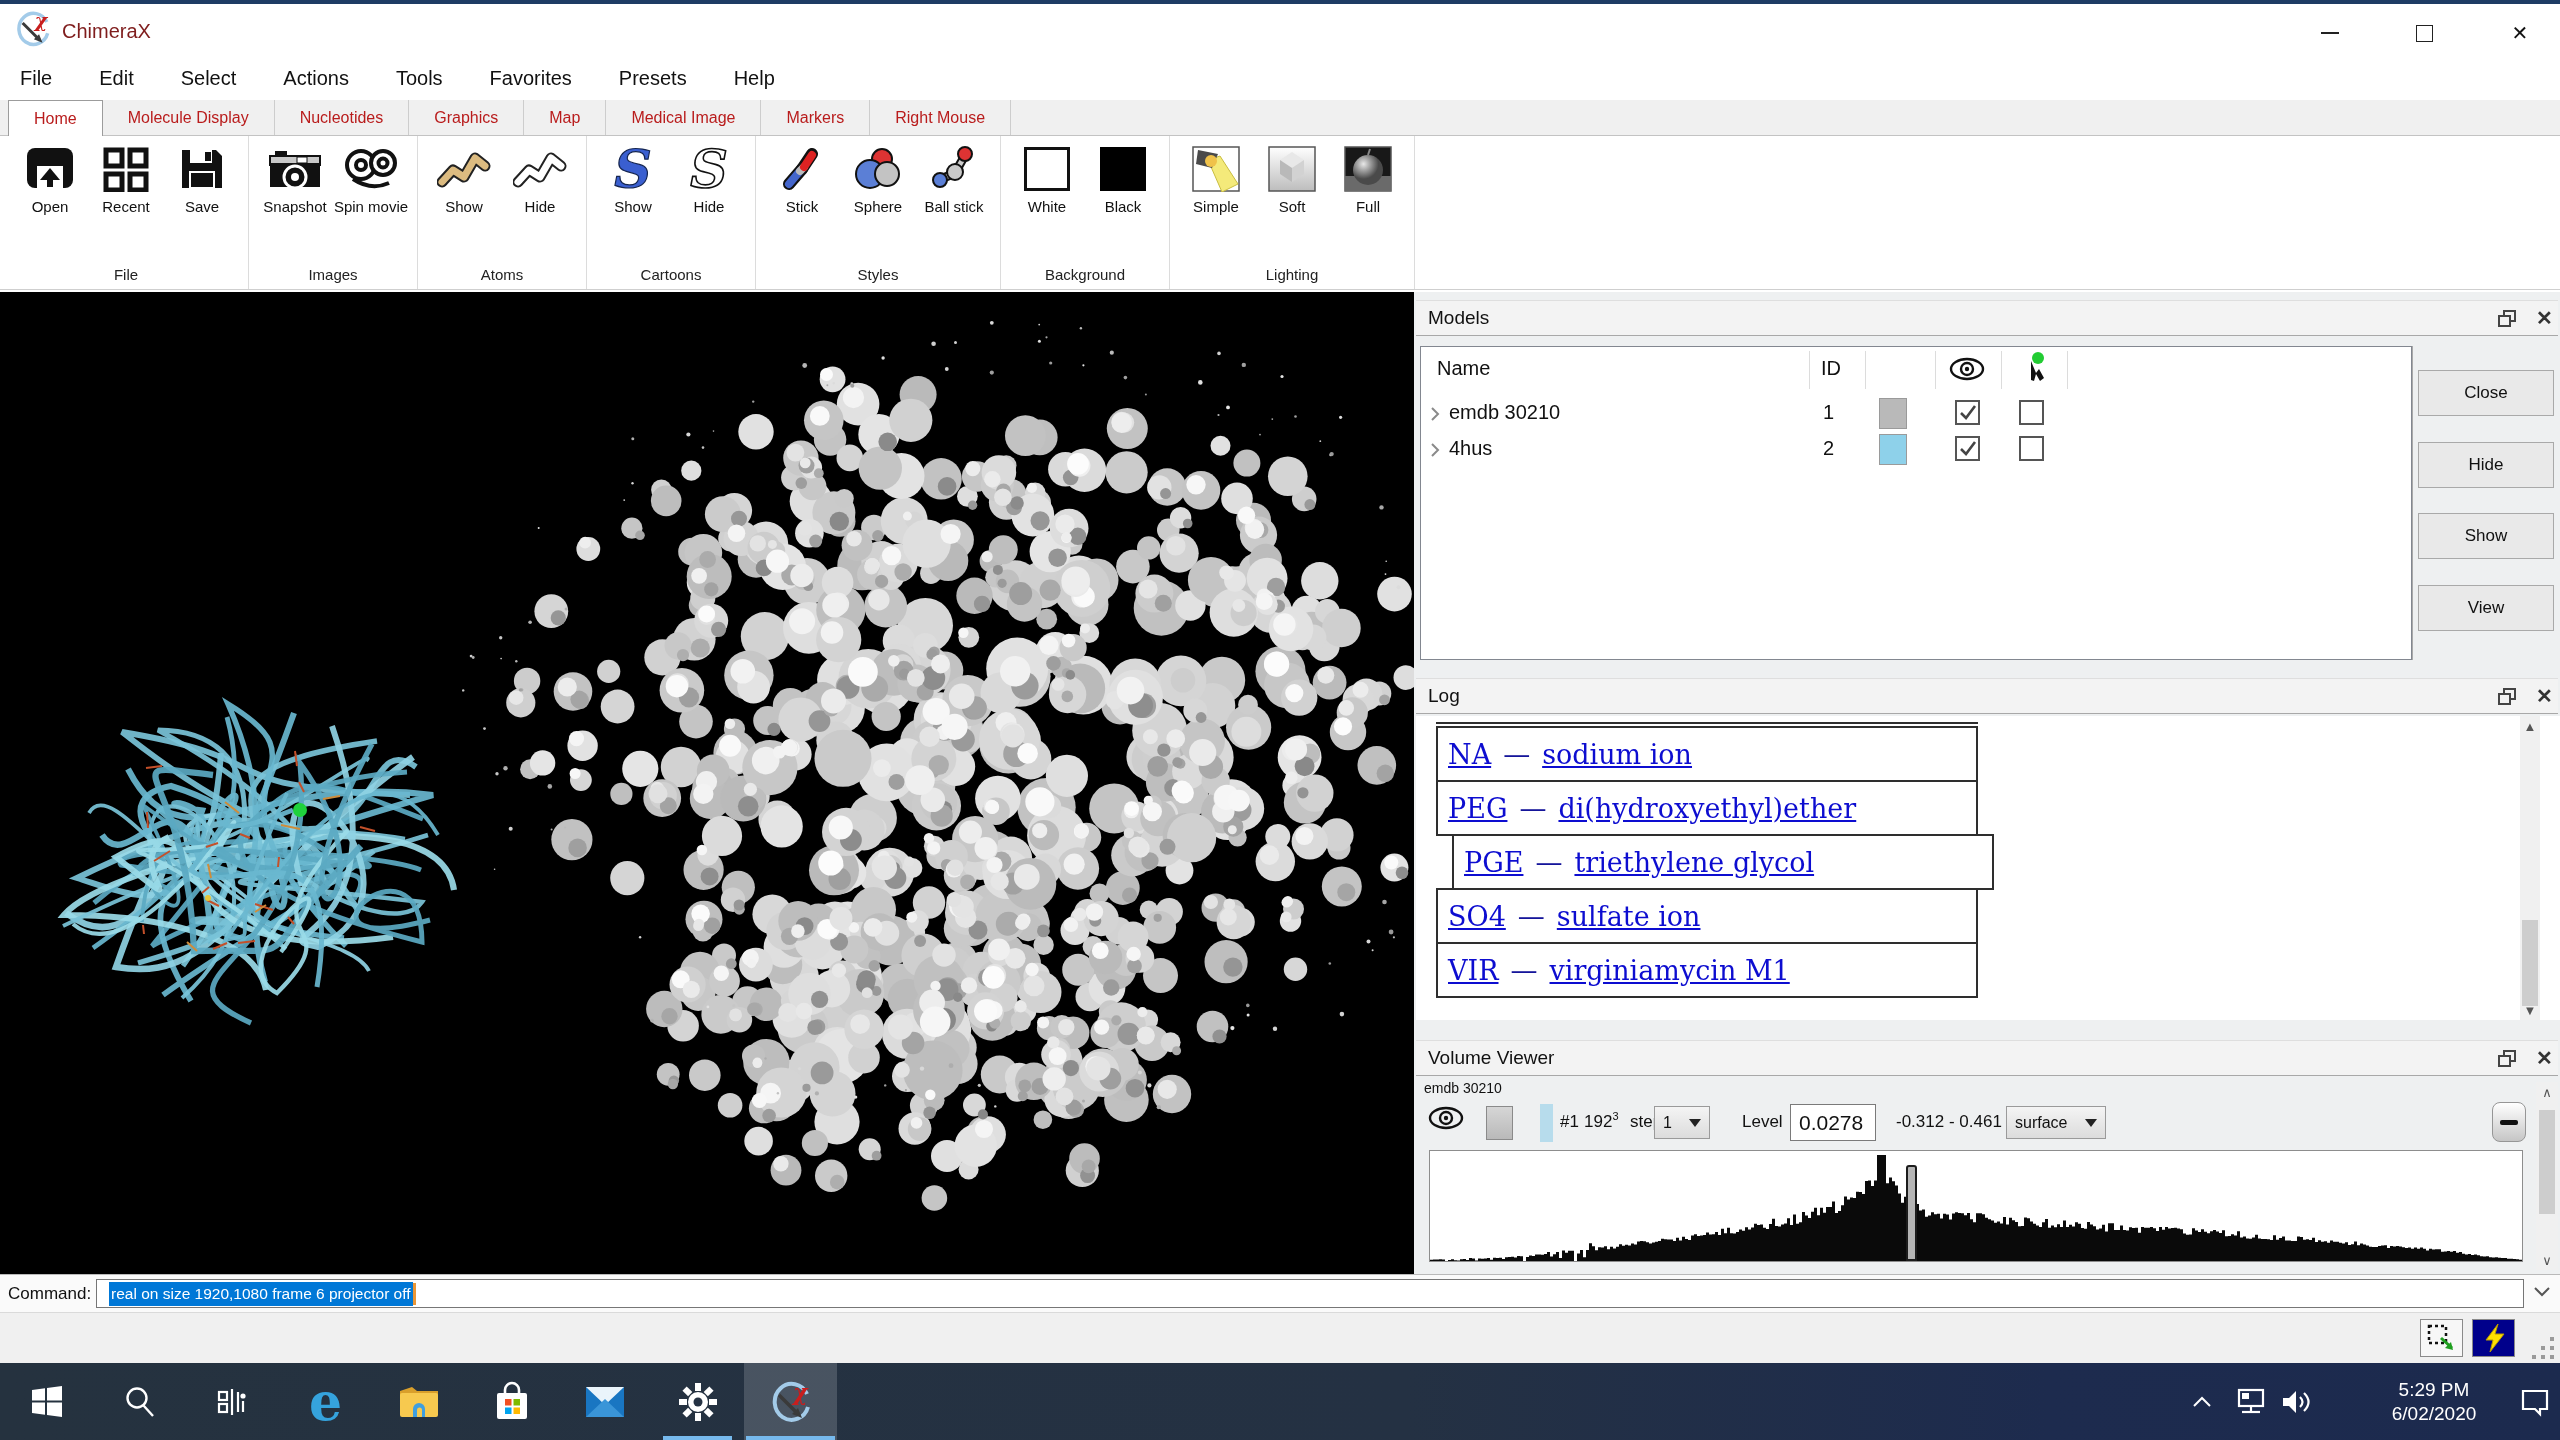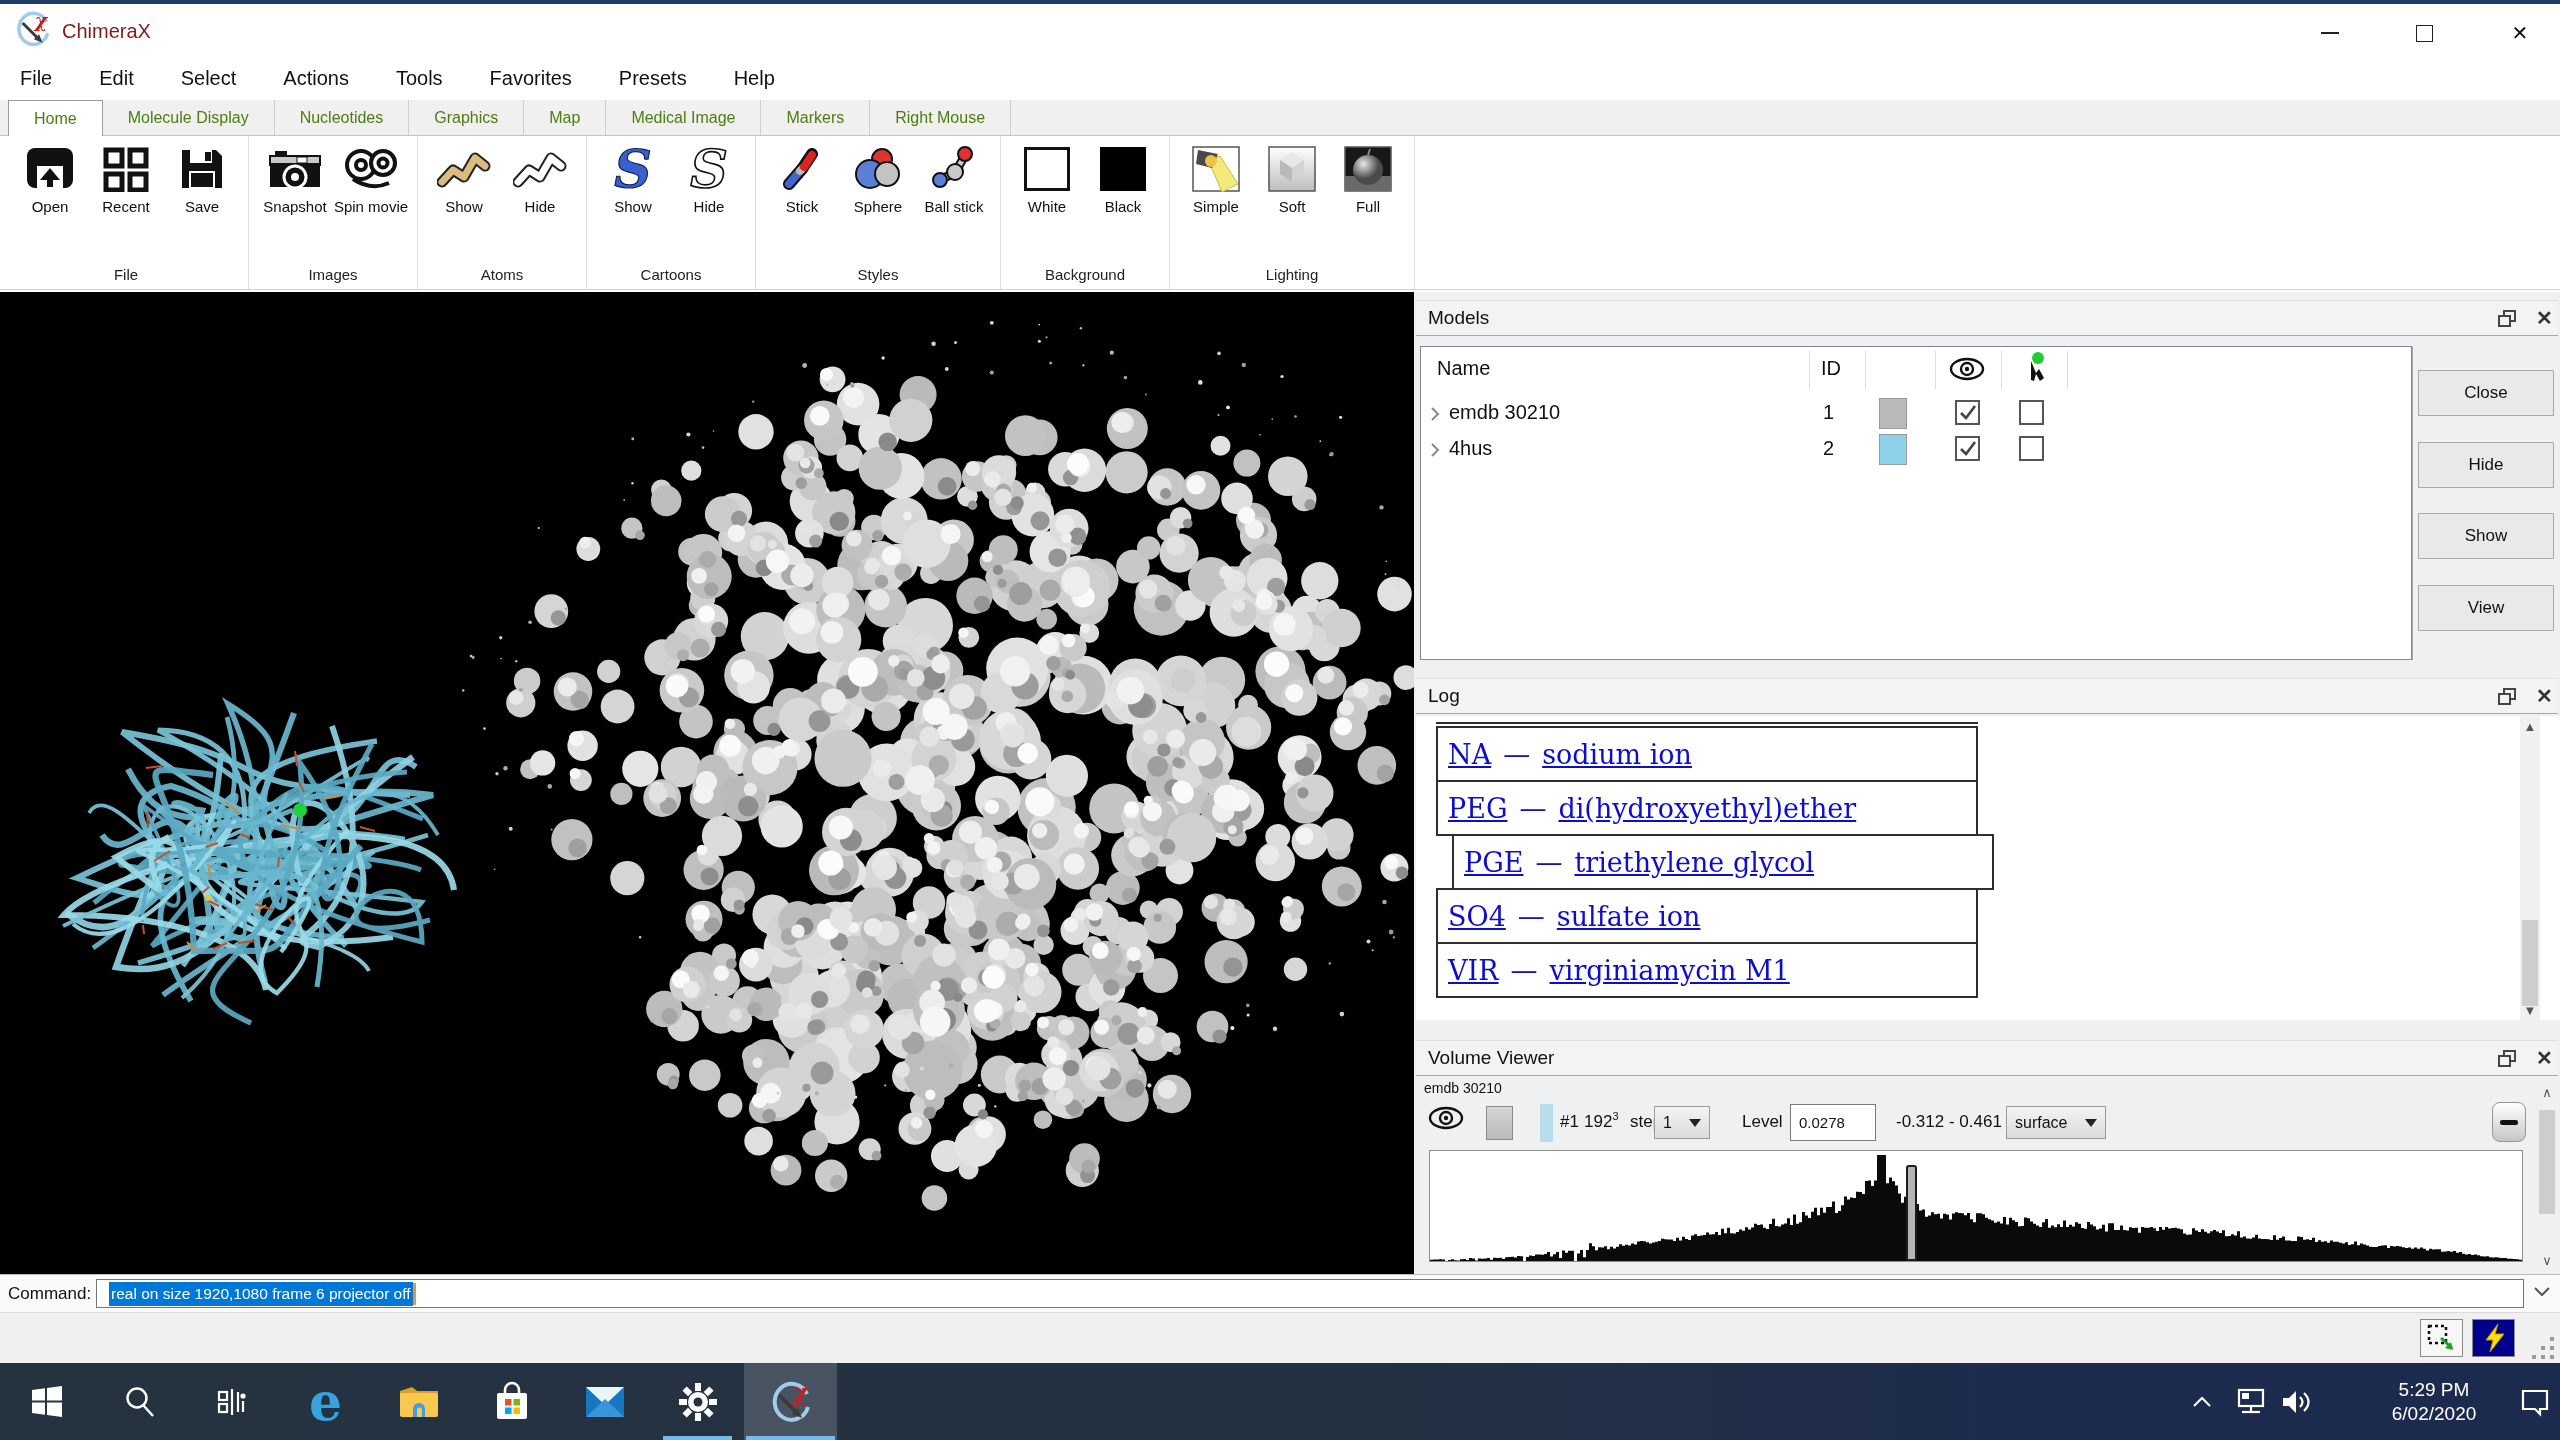--- a/index.html
+++ b/index.html
@@ -8,21 +8,21 @@
   .abs{position:absolute;}
   
   #topstrip{left:0;top:0;width:2560px;height:4px;background:#1e3c64;}
   #titlebar{left:0;top:4px;width:2560px;height:52px;background:#fff;}
   #apptitle{left:62px;top:16px;font-size:20px;color:#7f1d1d;}
   .wbtn{top:4px;width:72px;height:50px;display:flex;align-items:center;justify-content:center;}
   #menubar{left:0;top:56px;width:2560px;height:44px;background:#fff;display:flex;align-items:center;padding-left:20px;box-sizing:border-box;}
   .menuitem{font-size:20px;margin-right:47px;color:#111;}
   
   #tabsrow{left:0;top:100px;width:2560px;height:36px;background:#f0f0f0;border-bottom:1px solid #c3c3c3;box-sizing:border-box;display:flex;align-items:stretch;padding-left:8px;}
-  .rtab{font-size:16px;display:flex;align-items:center;padding:0 25px;border-right:1px solid #cdcdcd;color:#4d7c0f;background:#f0f0f0;}
+  .rtab{font-size:16px;display:flex;align-items:center;padding:0 25px;border-right:1px solid #cdcdcd;color:#b91c1c;background:#f0f0f0;}
   .rtab.active{background:#fff;border:1px solid #9c9c9c;border-bottom:none;margin-bottom:-1px;position:relative;z-index:2;}
   
   #toolbar{left:0;top:136px;width:2560px;height:154px;background:#fff;border-bottom:1px solid #cfcfcf;box-sizing:border-box;display:flex;align-items:stretch;padding-left:4px;}
   .tgroup{display:flex;flex-direction:column;border-right:1px solid #dcdcdc;padding:4px 8px 2px 8px;}
   .tgrow{display:flex;flex:1;}
   .tbtn{width:76px;display:flex;flex-direction:column;align-items:center;}
   .ticon{height:58px;width:64px;display:flex;align-items:center;justify-content:center;}
   .tlabel{font-size:15px;line-height:18px;text-align:center;color:#111;white-space:pre-line;}
   .tgname{font-size:15px;color:#222;text-align:center;padding:2px 0 4px 0;}
   
@@ -51,21 +51,21 @@
   #logcontent{left:2px;top:424px;width:1244px;height:304px;background:#fff;overflow:hidden;}
   .logrow{position:absolute;left:20px;width:542px;height:56px;border:2px solid #2e2e2e;box-sizing:border-box;background:#fff;
           font-family:"DejaVu Serif",serif;font-size:27px;display:flex;align-items:center;padding-left:10px;}
   .loglink{color:#0d0dd0;text-decoration:underline;}
   .logsep{margin:0 12px;color:#15159a;}
   .vscroll{background:#f0f0f0;}
   .sthumb{position:absolute;left:2px;width:16px;background:#cdcdcd;}
   .sarrow{position:absolute;left:0;width:20px;height:20px;display:flex;align-items:center;justify-content:center;color:#555;font-size:13px;}
   
   .vvtext{position:absolute;font-size:17px;color:#111;}
-  .vvfield{position:absolute;background:#fff;border:1px solid #7a7a7a;box-sizing:border-box;font-size:15px;display:flex;align-items:center;padding-left:8px;}
+  .vvfield{position:absolute;background:#fff;border:1px solid #7a7a7a;box-sizing:border-box;font-size:21px;display:flex;align-items:center;padding-left:8px;}
   .vvdrop{position:absolute;background:linear-gradient(#f4f4f4,#dcdcdc);border:1px solid #9a9a9a;box-sizing:border-box;font-size:16px;display:flex;align-items:center;justify-content:space-between;padding:0 8px;}
   .darr{width:0;height:0;border-left:6px solid transparent;border-right:6px solid transparent;border-top:8px solid #222;}
   
   #commandbar{left:0;top:1274px;width:2560px;height:38px;background:#fafafa;border-top:1px solid #b9b9b9;box-sizing:border-box;}
   #cmdlabel{left:8px;top:9px;font-size:17px;}
   #cmdinput{left:96px;top:4px;width:2428px;height:29px;background:#fff;border:1px solid #767676;box-sizing:border-box;display:flex;align-items:center;padding-left:12px;}
   #cmdsel{background:#0078d7;color:#fff;font-size:15.5px;padding:3px 2px;}
   #cmdcaret{width:3px;height:22px;background:#eb9636;}
   #statusbar{left:0;top:1312px;width:2560px;height:51px;background:#f0f0f0;border-top:1px solid #dadada;box-sizing:border-box;}
   .sbtn{position:absolute;top:6px;width:43px;height:38px;border:1px solid #8a8a8a;box-sizing:border-box;display:flex;align-items:center;justify-content:center;}

